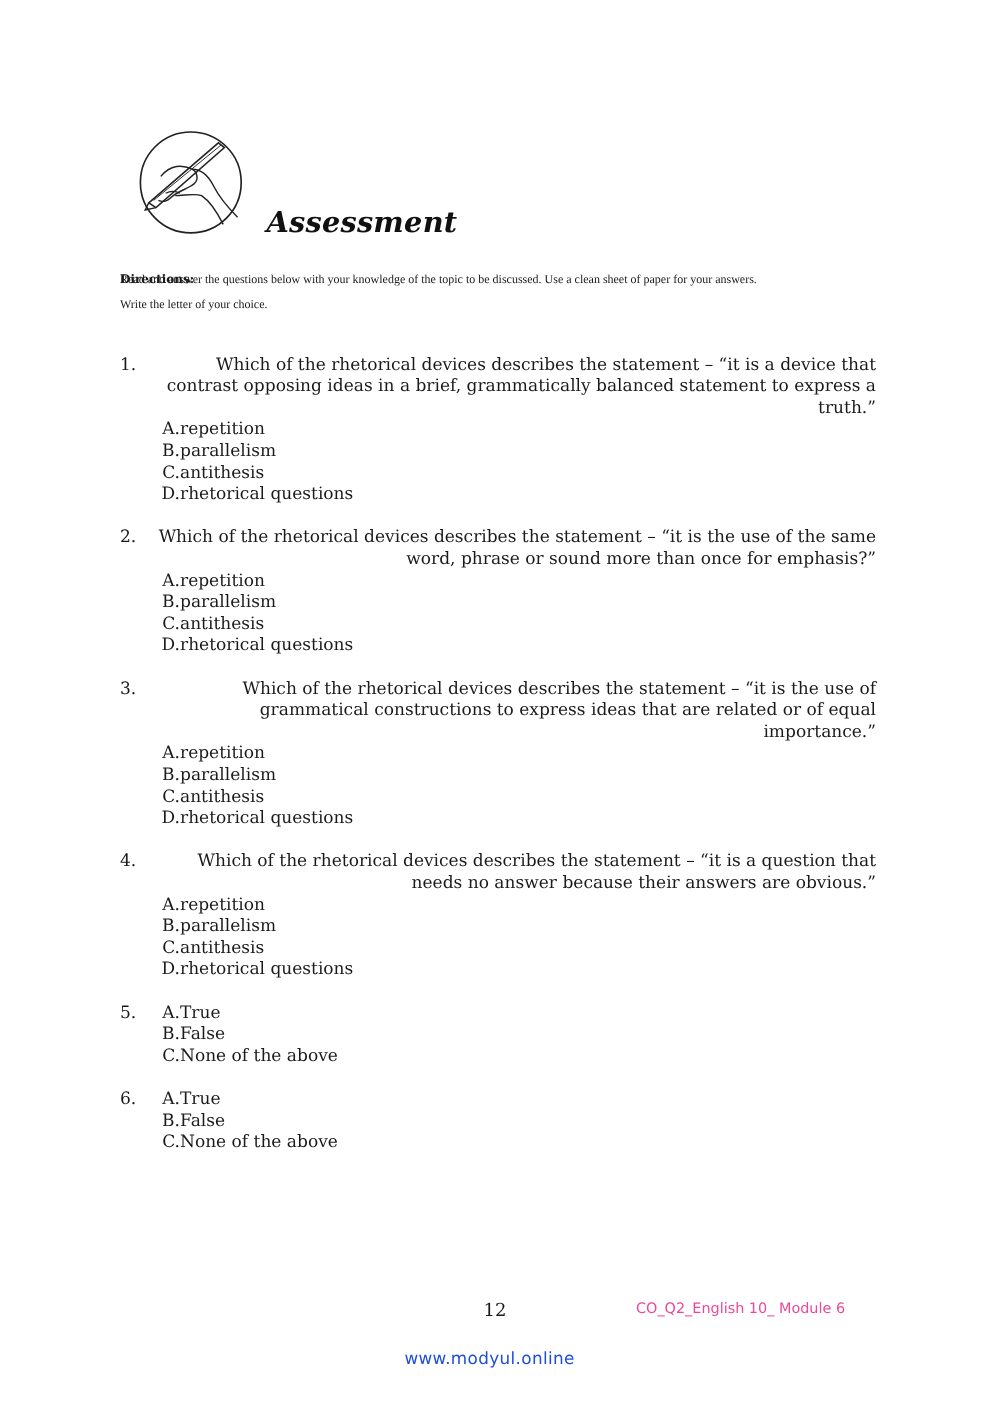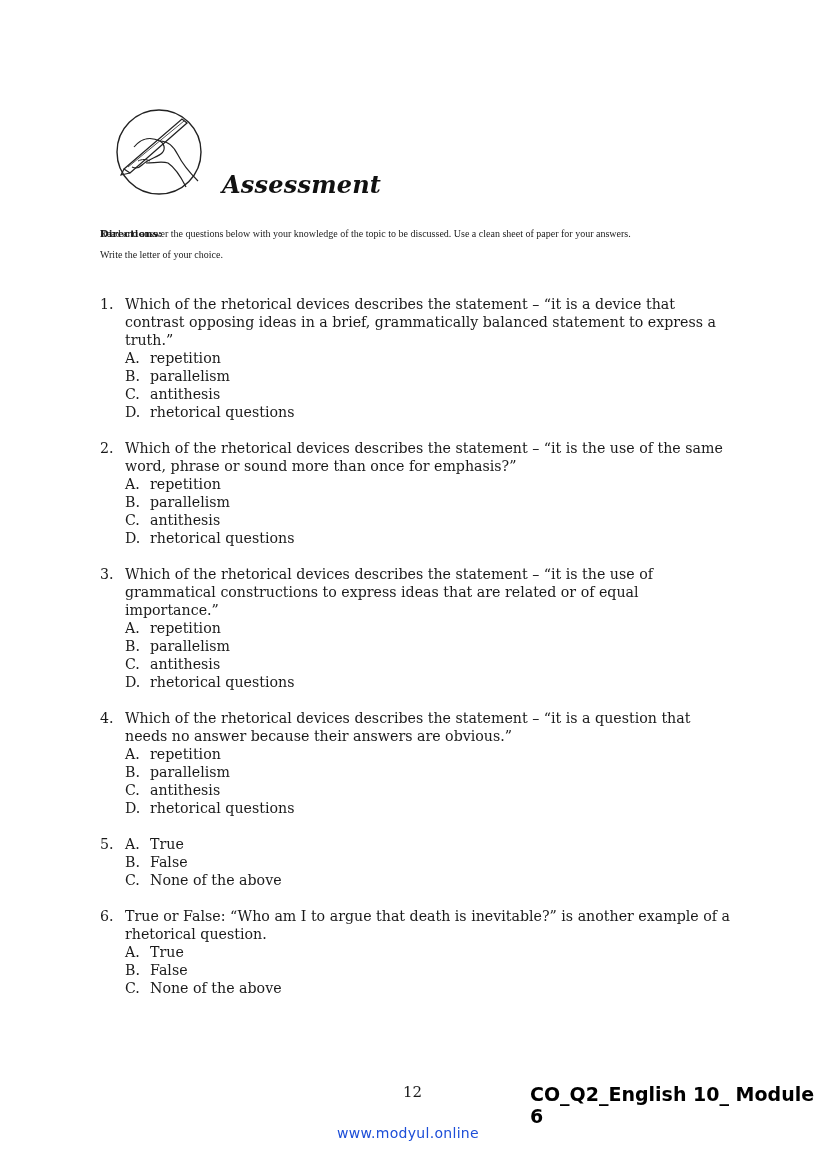--- a/index.html
+++ b/index.html
@@ -45,36 +45,36 @@
     }
     .questions {
       position: absolute;
       left: 100px; top: 295px;
       width: 640px;
       font-size: 14.2px;
       line-height: 18px;
     }
     .question { margin-bottom: 18px; display: flex; }
     .question .num { width: 25px; flex: none; }
-    .question .body { flex: 1; }
+    .question .body { flex: 1; text-align: right; }
     .question .stem { width: 605px; }
     .option { display: flex; }
     .option .letter { width: 25px; flex: none; }
     .footer-page {
       position: absolute;
       left: 403px; top: 1083px;
       font-size: 15px;
     }
     .footer-module {
       position: absolute;
       left: 530px; top: 1083px;
       font-family: "DejaVu Sans", sans-serif;
-      font-weight: bold;
-      font-size: 19px;
-      color: #000000;
+      font-weight: normal;
+      font-size: 12px;
+      color: #ec4899;
     }
     .watermark {
       position: absolute;
       left: 337px; top: 1125px;
       font-family: "DejaVu Sans", sans-serif;
       font-size: 14px;
       color: #1d4ed8;
       letter-spacing: 0.3px;
     }
   </style>
@@ -210,21 +210,20 @@
       <div class="option">
           <span class="letter">C.</span>
           <span>None of the above</span>
         </div>
     </div>
   </div>
 
   <div class="question">
     <span class="num">6.</span>
     <div class="body">
-      <div class="stem">True or False: “Who am I to argue that death is inevitable?” is another example of a rhetorical question.</div>
       <div class="option">
           <span class="letter">A.</span>
           <span>True</span>
         </div>
       <div class="option">
           <span class="letter">B.</span>
           <span>False</span>
         </div>
       <div class="option">
           <span class="letter">C.</span>

